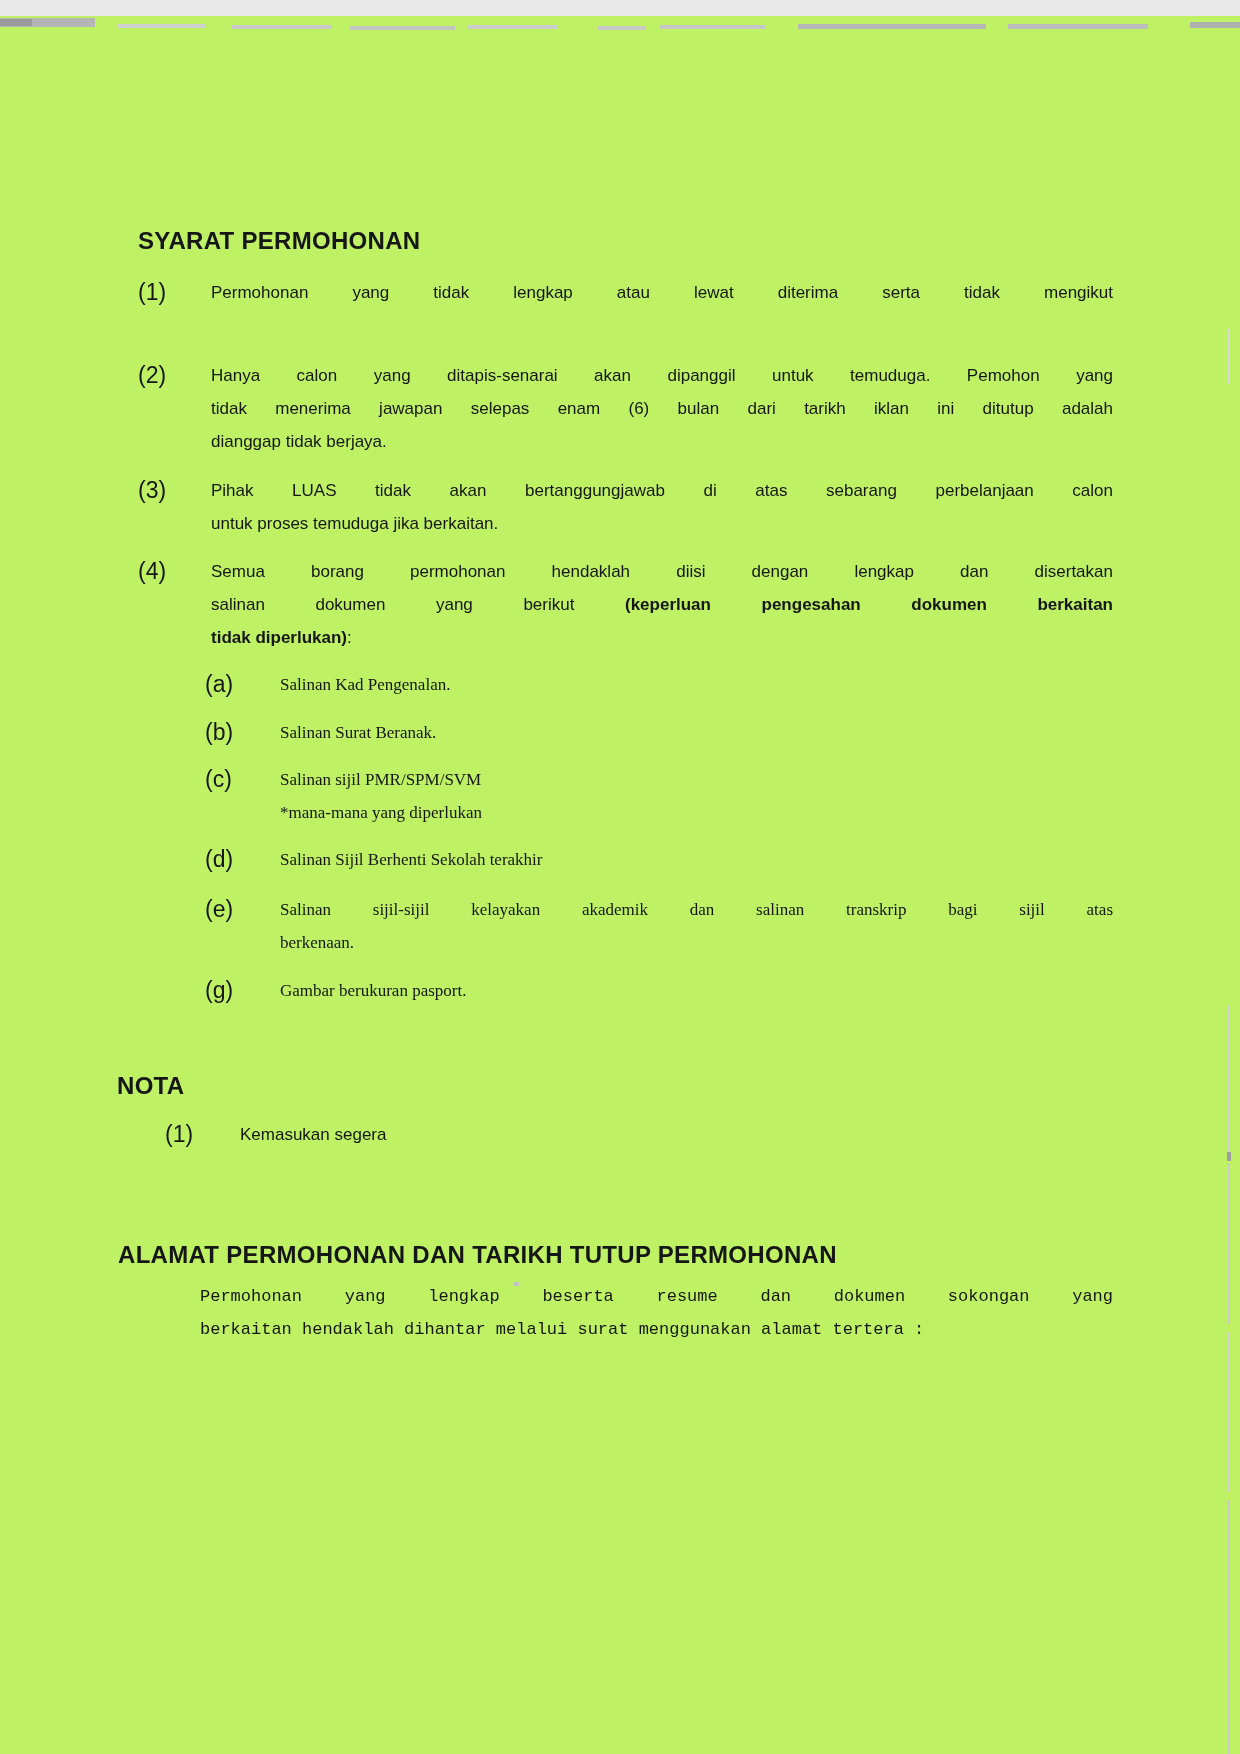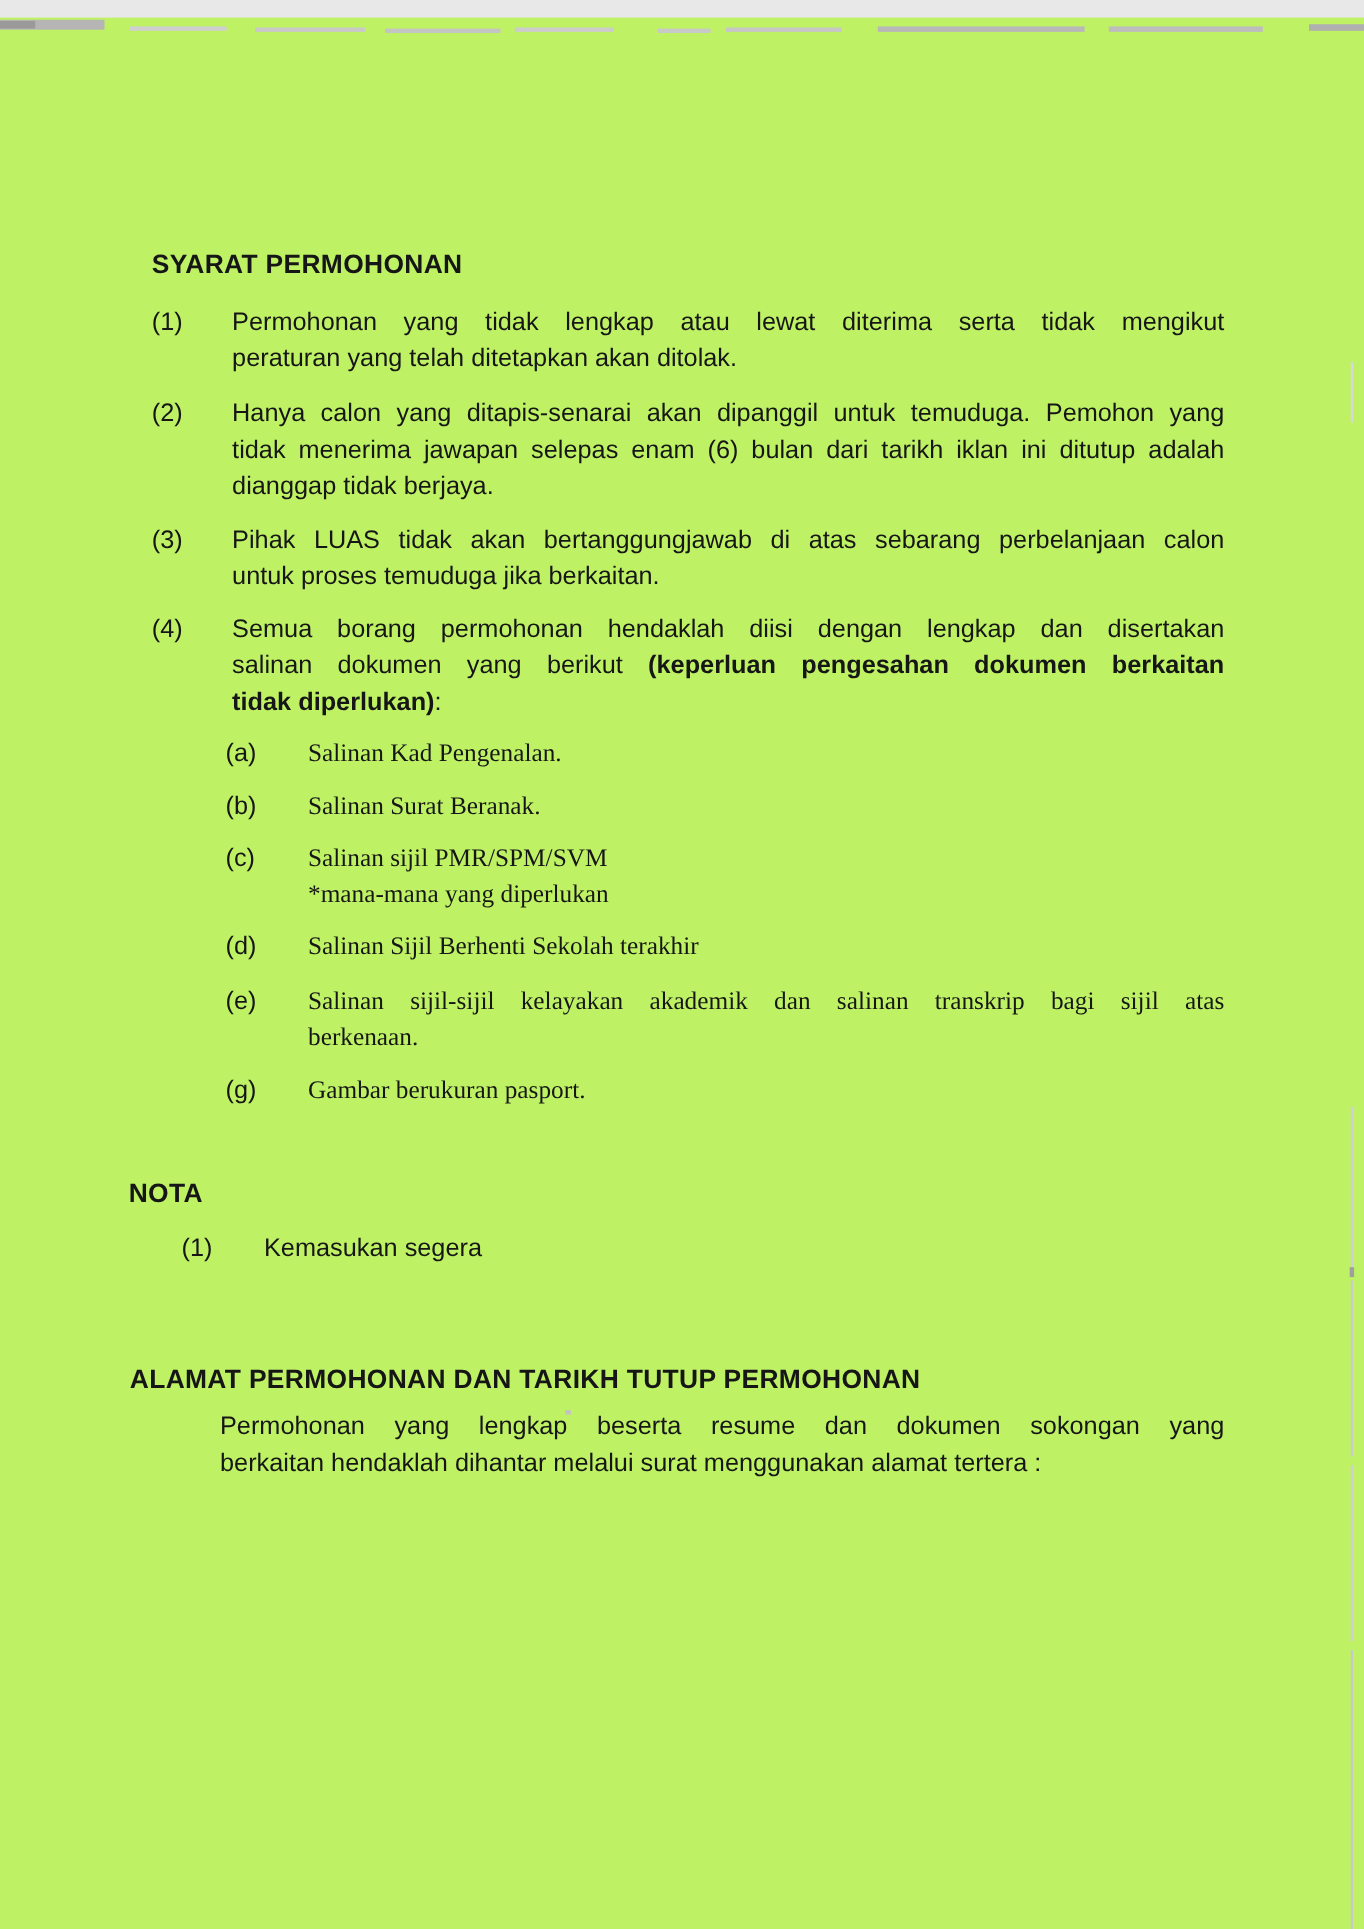--- a/index.html
+++ b/index.html
@@ -17,34 +17,34 @@
     position: absolute;
     font-size: 24px;
     font-weight: bold;
     letter-spacing: 0.3px;
     white-space: nowrap;
     line-height: 30px;
   }
   .item { position: absolute; display: flex; }
   .num  { flex: 0 0 auto; font-size: 23px; line-height: 33px; }
   .bodycol { flex: 0 0 auto; }
-  .line { font-size: 23px; line-height: 33px; }
+  .line { font-size: 17px; line-height: 33px; }
   
   .jline { text-align: justify; text-align-last: justify; white-space: nowrap; }
   .lastline { white-space: nowrap; }
   .b { font-weight: bold; }
 
   
   .lvl-main .num   { width: 73px; }   
   .lvl-main .bodycol { width: 902px; }
   .lvl-sub .num    { width: 75px; }   
   .lvl-sub .bodycol { width: 833px; font-family: Liberation Serif, serif; }
   .lvl-nota .num   { width: 75px; }   
 
-  .para { position: absolute; }
+  .para { position: absolute; font-family: Liberation Mono, monospace; }
 
   
   .art { position: absolute; pointer-events: none; }
 </style>
 </head>
 <body>
 
 <div class="page">
 
   <div class="art" style="left:0;top:2px;width:95px;height:9px;background:#b5b5b5;"></div>
@@ -67,21 +67,20 @@
   <div class="art" style="left:1228px;top:1484px;width:2px;height:270px;background:#c9c9c9;"></div>
   <div class="art" style="left:514px;top:1266px;width:5px;height:4px;background:#c2c2c2;"></div>
   <div class="art" style="left:0;top:1750px;width:1240px;height:4px;background:#efefef;"></div>
 
   <div class="heading" style="left:138px;top:210px">SYARAT PERMOHONAN</div>
 
   <div class="item lvl-main" style="left:138px;top:260px">
     <div class="num">(1)</div>
     <div class="bodycol">
       <div class="line jline">Permohonan yang tidak lengkap atau lewat diterima serta tidak mengikut</div>
-      <div class="line lastline">peraturan yang telah ditetapkan akan ditolak.</div>
     </div>
   </div>
 
   <div class="item lvl-main" style="left:138px;top:343px">
     <div class="num">(2)</div>
     <div class="bodycol">
       <div class="line jline">Hanya calon yang ditapis-senarai akan dipanggil untuk temuduga. Pemohon yang</div>
       <div class="line jline">tidak menerima jawapan selepas enam (6) bulan dari tarikh iklan ini ditutup adalah</div>
       <div class="line lastline">dianggap tidak berjaya.</div>
     </div>

